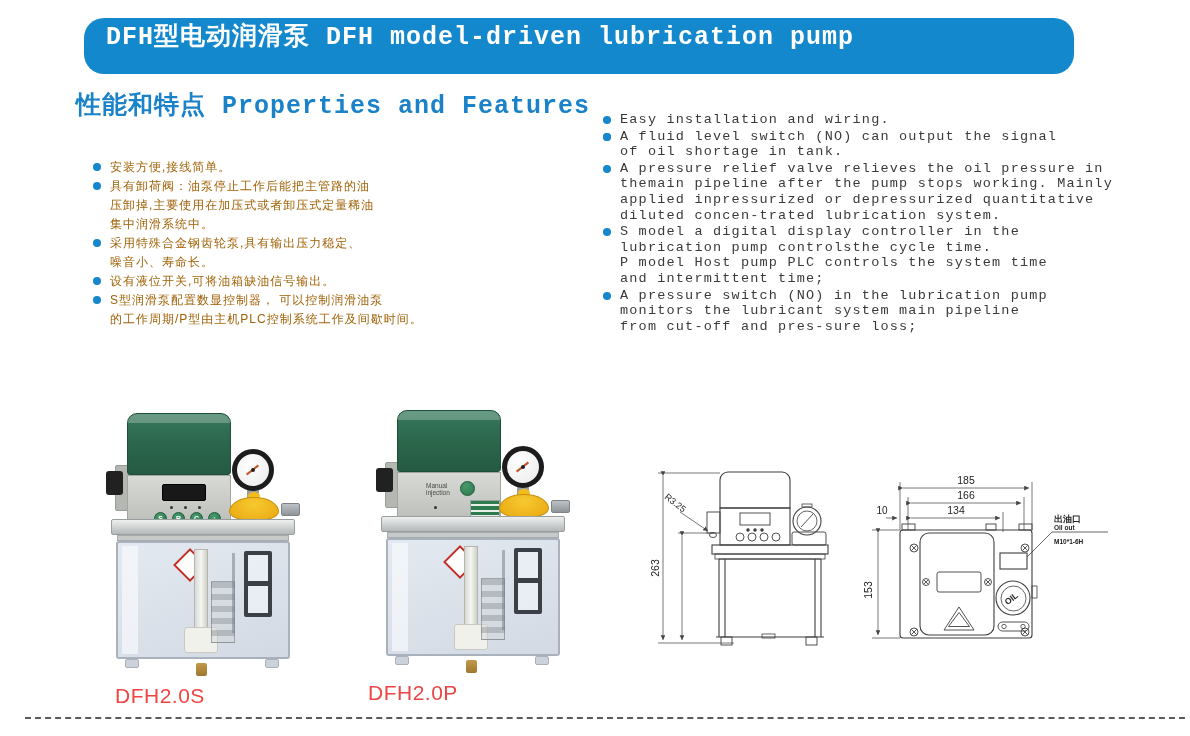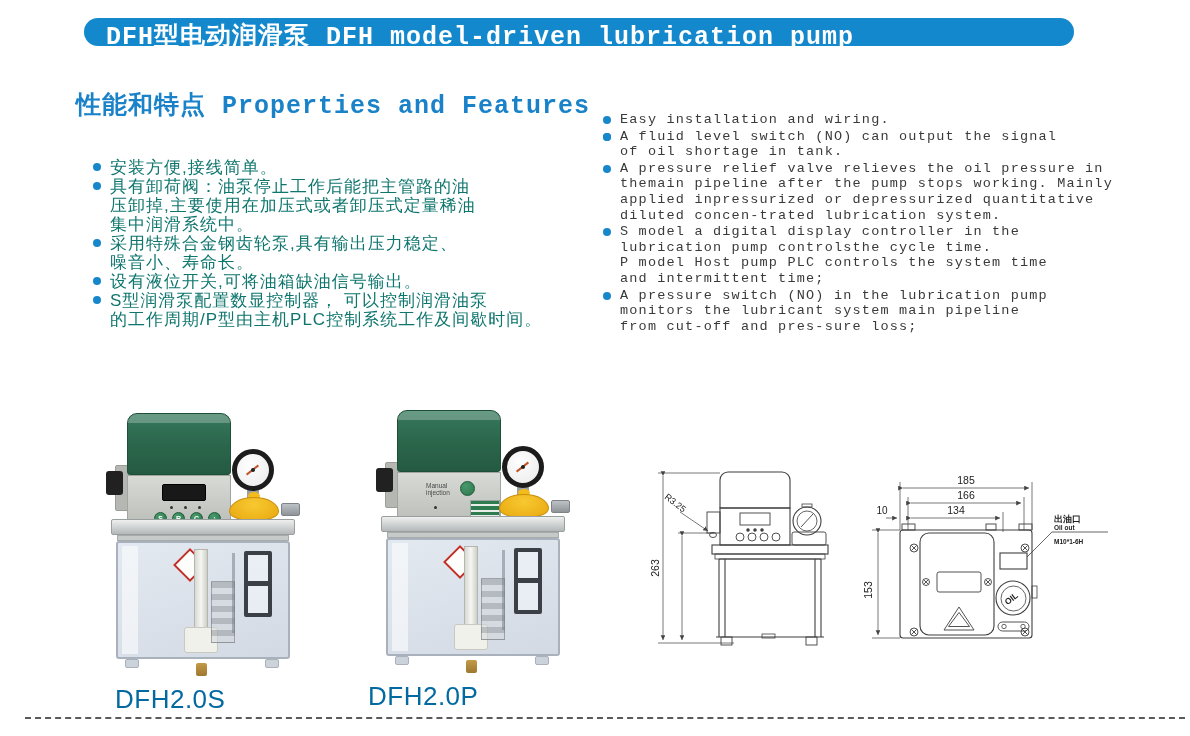--- a/index.html
+++ b/index.html
@@ -1,42 +1,42 @@
 <!DOCTYPE html>
 <html><head>
 <meta charset="utf-8">
 <style>
   html,body{margin:0;padding:0;background:#fff;}
   .page{position:relative;width:1190px;height:736px;background:#ffffff;overflow:hidden;
         font-family:"Liberation Sans",sans-serif;}
 
   
-  .banner{position:absolute;left:84px;top:18px;width:990px;height:28px;background:#1488cc;
+  .banner{position:absolute;left:84px;top:18px;width:990px;height:56px;background:#1488cc;
           border-radius:20px;color:#ffffff;font-family:"Liberation Mono","DejaVu Sans Mono",monospace;
           font-weight:bold;font-size:25px;line-height:40px;padding-left:22px;box-sizing:border-box;
           letter-spacing:1px;white-space:nowrap;}
 
   
   .section-title{position:absolute;left:76px;top:88px;color:#1a82c8;font-weight:bold;font-size:25px;
           font-family:"Liberation Mono","DejaVu Sans Mono",monospace;letter-spacing:1px;white-space:nowrap;}
 
   
   ul.features{list-style:none;margin:14px;padding:0;position:absolute;}
   ul.features li{position:relative;padding-left:17px;white-space:pre-line;}
   .dot{position:absolute;left:0;width:8px;height:8px;border-radius:50%;background:#1687cb;}
-  .features-zh{left:79px;top:144px;width:485px;font-size:17px;line-height:19px;color:#0f766e;
+  .features-zh{left:79px;top:144px;width:485px;font-size:12px;line-height:19px;color:#a16207;
           letter-spacing:1px;}
   .features-zh .dot{top:5px;}
   .features-en{left:589px;top:98px;width:525px;font-family:"Liberation Mono","DejaVu Sans Mono",monospace;
           font-size:13.5px;line-height:15.6px;color:#3a3a3a;letter-spacing:1.2px;}
   .features-en li{margin-bottom:1px;}
   .features-en .dot{top:4px;}
 
   
-  .caption{position:absolute;width:110px;font-size:26px;color:#0369a1;letter-spacing:.5px;}
+  .caption{position:absolute;width:110px;font-size:21px;color:#ef4444;letter-spacing:.5px;}
 
   
   .dashed{position:absolute;left:25px;top:717px;width:1160px;border-top:2px dashed #5a5a5a;}
 
   
   .pump{position:absolute;width:205px;height:270px;}
   .pump *{position:absolute;box-sizing:border-box;}
   .p-bracket{left:12px;top:58px;width:14px;height:46px;background:#b4b7b2;border:1px solid #9a9d98;border-radius:2px;}
   .p-knob{left:3px;top:64px;width:17px;height:24px;background:#212121;border-radius:3px;}
   .p-motor{left:24px;top:6px;width:104px;height:62px;border-radius:10px 10px 3px 3px;

